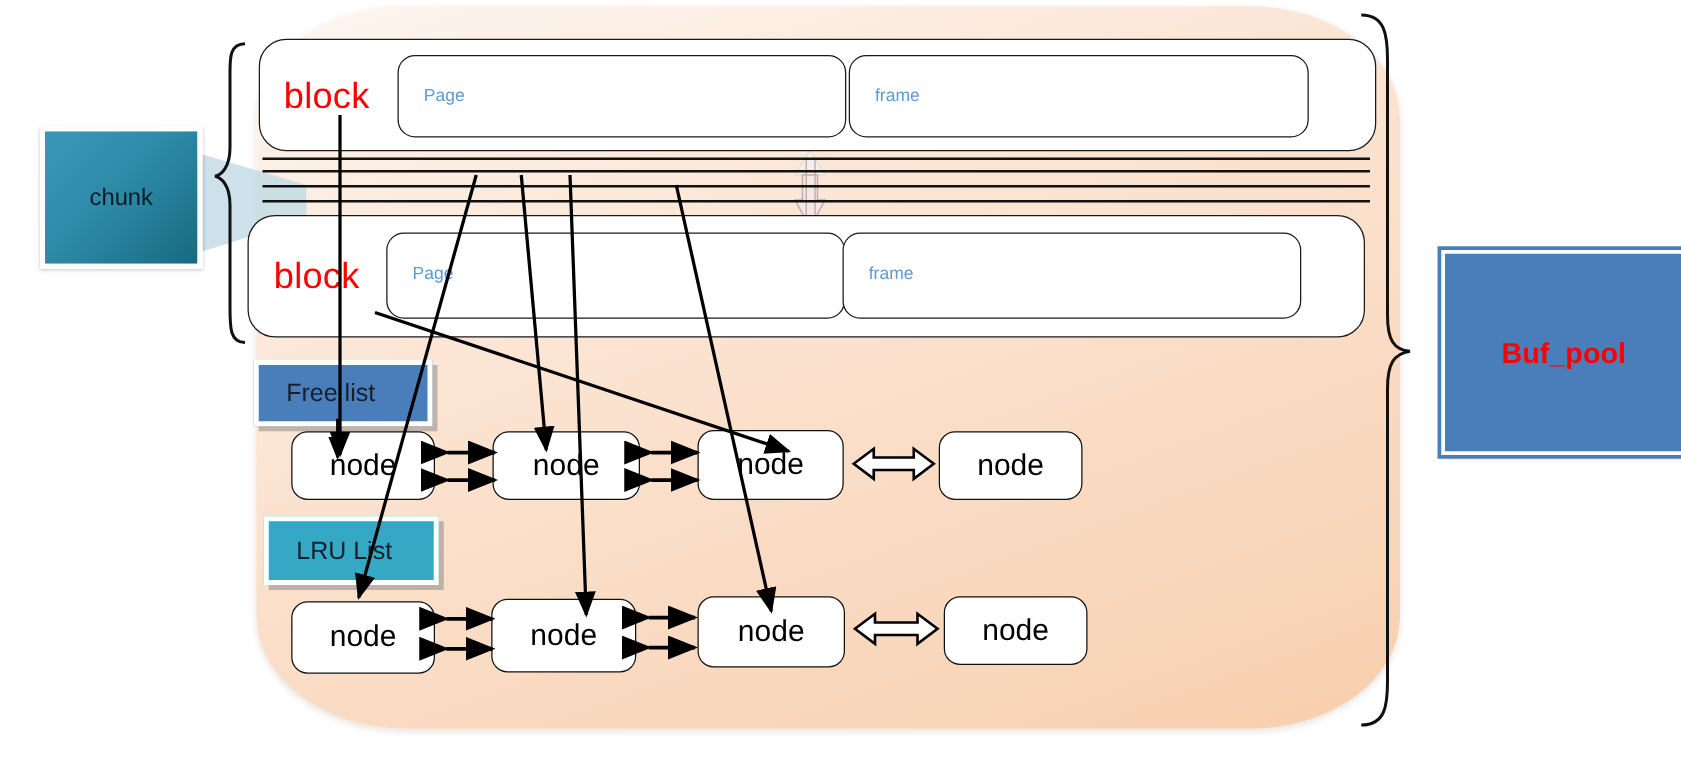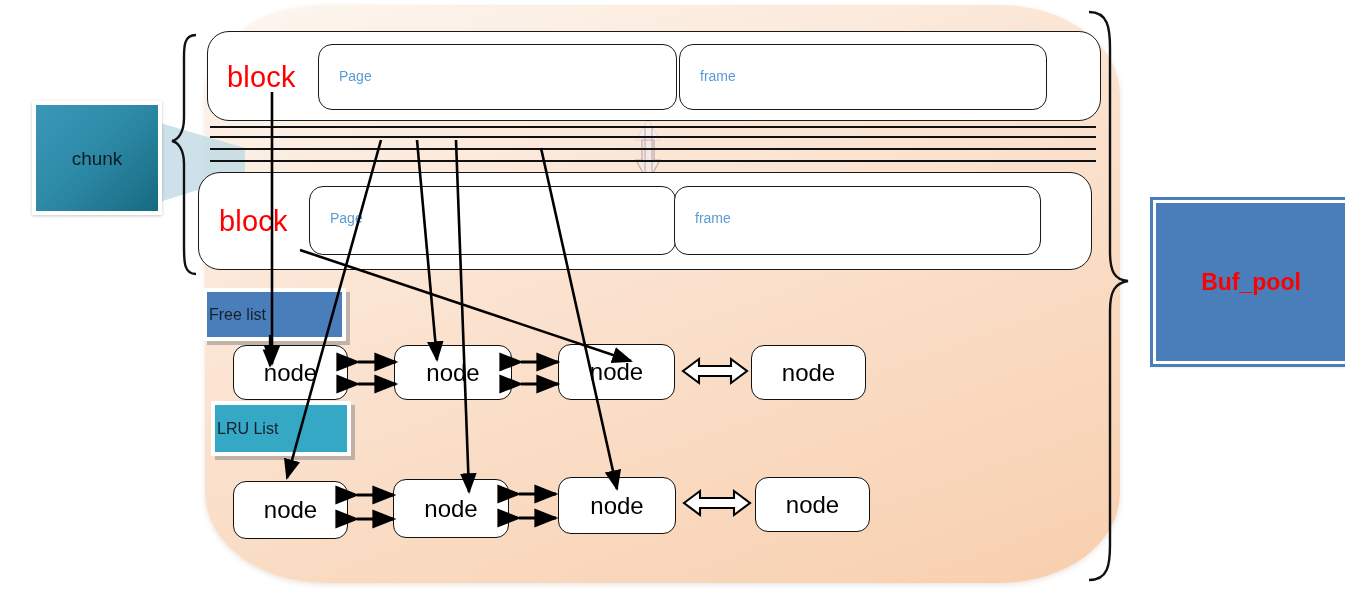--- a/index.html
+++ b/index.html
@@ -73,23 +73,23 @@
     display:flex;align-items:center;justify-content:center;
   }
   .bufpool-text{color:#ff0000;font-size:23px;font-weight:bold;line-height:1;}
 
   
   .list-label{
     position:absolute;border:4px solid #ffffff;
     display:flex;align-items:center;
     box-shadow:4px 4px 0 rgba(120,120,120,.45);
   }
-  .list-label span{font-size:16px;color:#15202b;line-height:1;padding-left:2px;}
+  .list-label span{font-size:20px;color:#15202b;line-height:1;padding-left:22px;}
   #free-list-box{left:203px;top:288px;width:135px;height:45px;background:#4a7ebb;}
-  #lru-list-box{left:211px;top:401px;width:132px;height:47px;background:#35a8c6;}
+  #lru-list-box{left:211px;top:413px;width:132px;height:47px;background:#35a8c6;}
 
   
   .node{
     position:absolute;background:#ffffff;border:1.7px solid #111111;
     border-radius:13px;display:flex;align-items:center;justify-content:center;
   }
   .node span{font-size:24px;color:#000000;line-height:1;}
 
   #node-f1{left:233px;top:345px;width:113px;height:53px;}
   #node-f2{left:394px;top:345px;width:116px;height:53px;}

